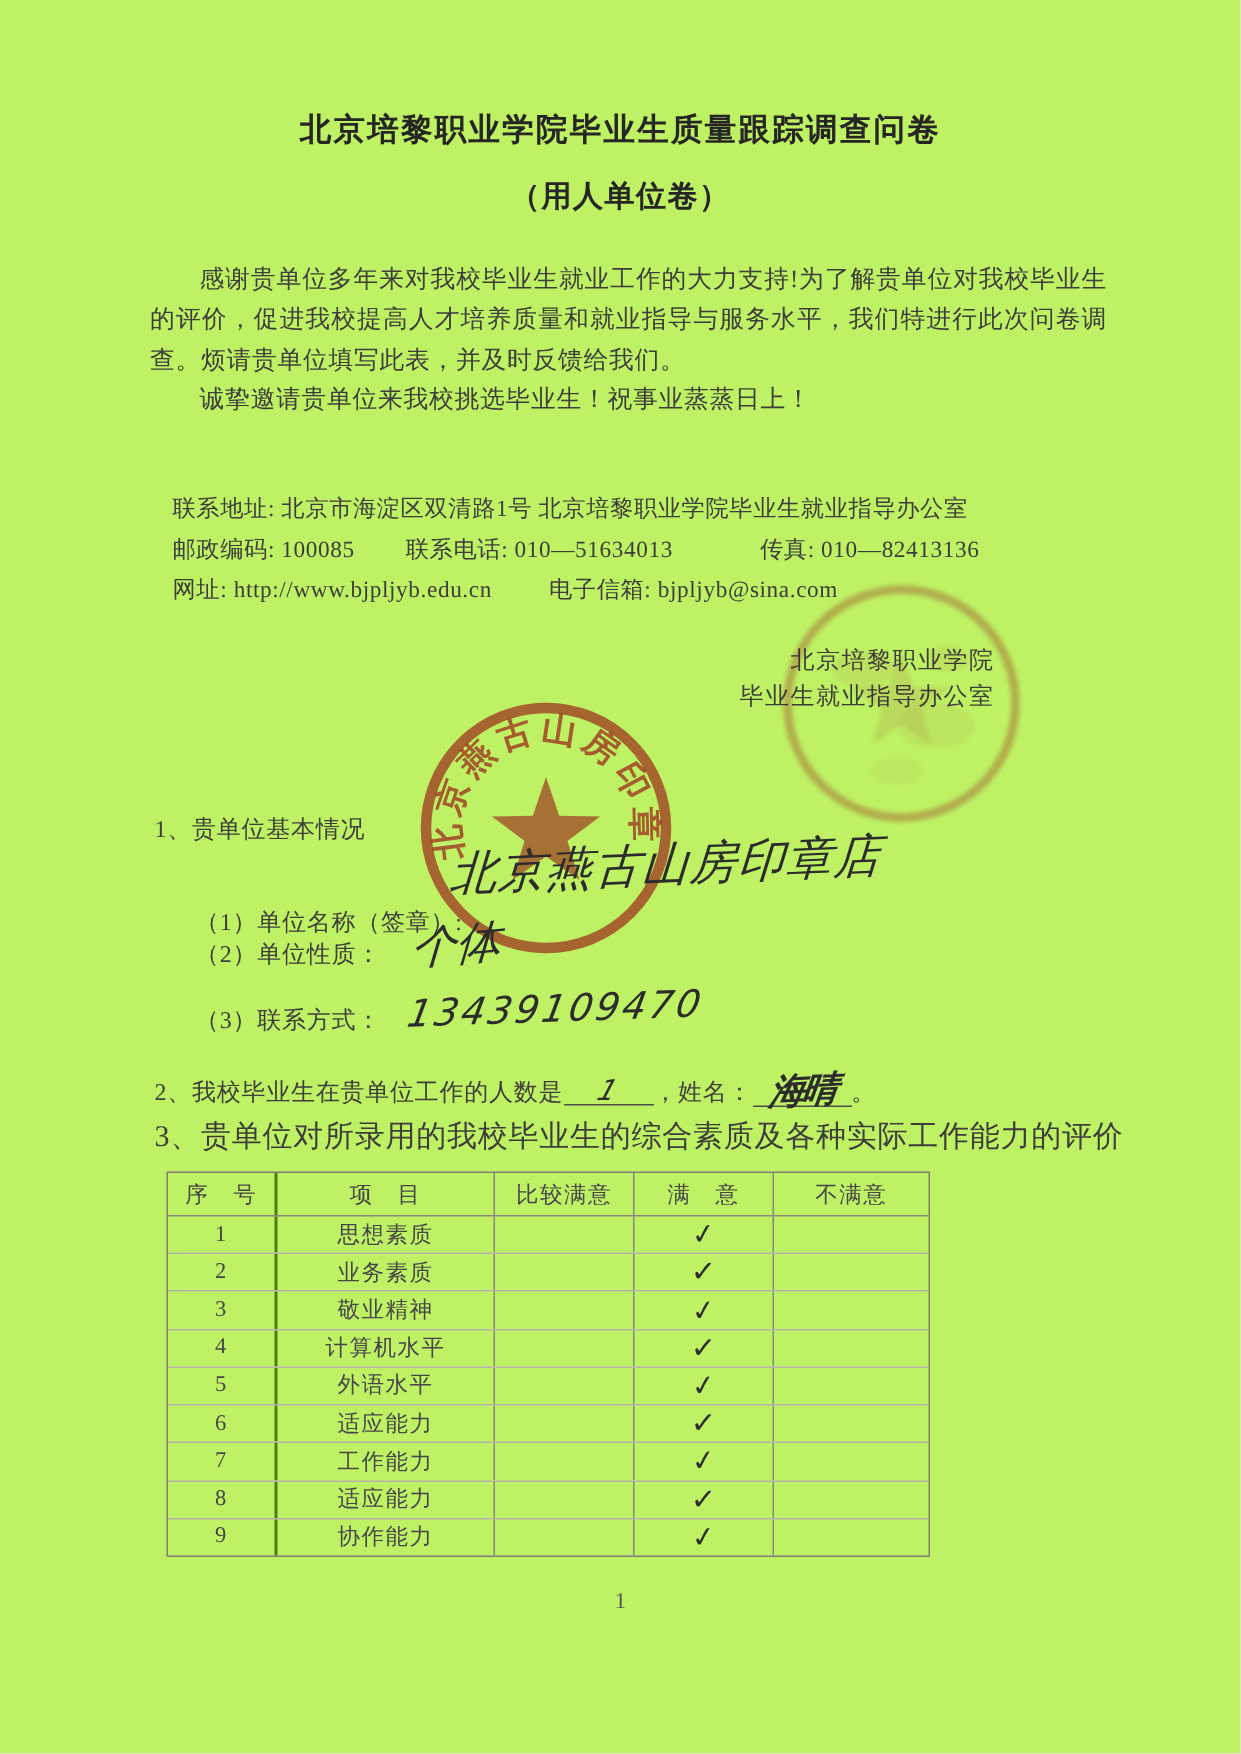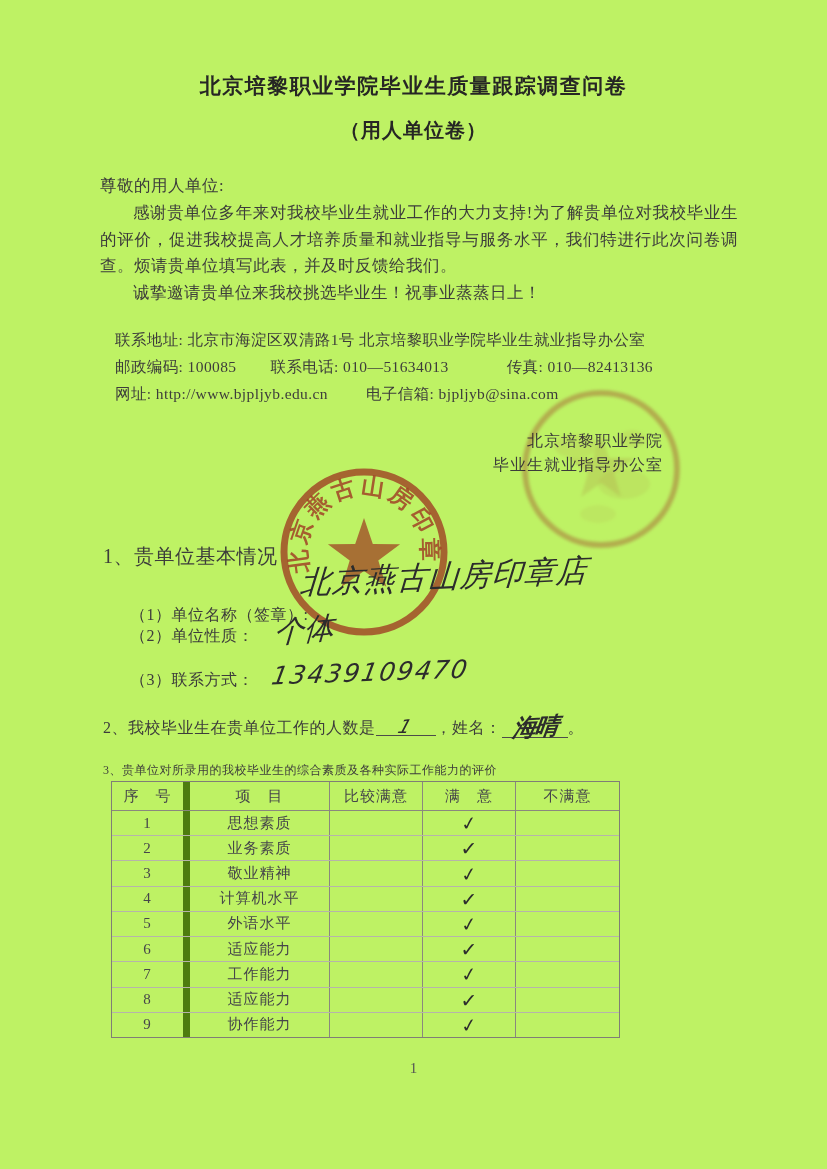--- a/index.html
+++ b/index.html
@@ -14,61 +14,60 @@
              font-family:"Liberation Sans","DejaVu Sans",sans-serif;
              font-weight:bold;font-size:20px;letter-spacing:1px;color:#262624;}
   .bodytext{left:100px;top:173px;width:638px;font-size:16.5px;line-height:26.8px;letter-spacing:.5px;}
   .bodytext p{margin:0;text-align:justify;}
   .bodytext p.indent{text-indent:2em;}
   .contact{left:115px;top:326px;width:610px;font-size:15.5px;line-height:27.2px;letter-spacing:.4px;white-space:nowrap;}
   .contact .gap-m{margin-left:34px;}
   .contact .gap-l{margin-left:58px;}
   .contact .gap-w{margin-left:38px;}
   .sig-block{left:428px;top:429px;width:235px;text-align:right;font-size:16px;line-height:23.5px;letter-spacing:1px;}
-  .q1-heading{left:103px;top:543px;font-size:20px;letter-spacing:.5px;}
+  .q1-heading{left:103px;top:543px;font-size:16px;letter-spacing:.5px;}
   .q-label{font-size:16px;letter-spacing:.5px;}
   .s2-line{left:103px;top:714px;font-size:16px;letter-spacing:.5px;white-space:nowrap;}
-  .s3-line{left:103px;top:744px;font-size:12px;letter-spacing:.5px;white-space:nowrap;margin-top:18px;}
+  .s3-line{left:103px;top:744px;font-size:20px;letter-spacing:.5px;white-space:nowrap;}
   .hand{font-family:"DejaVu Sans",sans-serif;font-style:italic;color:#2c2c2c;}
   .hw-unit{left:300px;top:556px;font-size:31px;letter-spacing:1px;transform:rotate(-2.5deg) skewX(-6deg);white-space:nowrap;}
   .hw-nature{left:274px;top:610px;font-size:30px;transform:rotate(-5deg) skewX(-8deg);}
   .hw-phone{left:272px;top:658px;font-size:25px;letter-spacing:2px;transform:rotate(-2deg) skewX(-12deg);}
   .blank{display:inline-block;border-bottom:1.2px solid #4c4c4a;text-align:center;line-height:0.95;}
   .blank-count{width:60px;}
   .blank-name{width:66px;}
   .blank-count .hand{display:inline-block;font-size:19px;transform:skewX(-18deg);}
   .blank-name .hand{display:inline-block;font-size:24px;font-weight:bold;transform:translateY(2px) rotate(-3deg) skewX(-10deg);letter-spacing:-2px;}
   
   .etable{left:111px;top:781px;width:509px;height:257px;border:1.3px solid #807e76;
           font-size:15px;color:#46464a;box-sizing:border-box;display:flex;flex-direction:column;}
   .tr{display:flex;flex:1;box-sizing:border-box;}
   .tr.thead{flex:0 0 29px;border-bottom:1.2px solid #8a887e;}
   .tr + .tr:not(.thead){border-top:1px solid #b6b4aa;}
   .tr.thead + .tr{border-top:none;}
   .td{box-sizing:border-box;display:flex;align-items:center;justify-content:center;letter-spacing:1px;}
   .c1{flex:0 0 71px;}
-  .c2{flex:0 0 146px;border-left:7px solid #4d7c0f;}
+  .c2{flex:0 0 146px;border-left:2px solid #4d7c0f;}
   .c3{flex:0 0 93px;border-left:1px solid #8a887e;}
   .c4{flex:0 0 93px;border-left:1px solid #8a887e;}
   .c5{flex:1;border-left:1px solid #8a887e;}
   .hand-check{font-family:"DejaVu Sans",sans-serif;font-size:19px;font-weight:bold;color:#2d2d2d;transform:rotate(-8deg);}
   .tr:nth-child(odd) .hand-check{transform:rotate(2deg) scale(1.05);}
   .page-num{left:0;top:1060px;width:100%;text-align:center;font-size:15px;color:#555;}
   .stamp{mix-blend-mode:multiply;pointer-events:none;}
 </style>
 </head>
 <body>
 
 <div class="sheet">
 
   <div class="abs doc-title">北京培黎职业学院毕业生质量跟踪调查问卷</div>
   <div class="abs doc-subtitle">（用人单位卷）</div>
 
   <div class="abs bodytext print">
-    <p>尊敬的用人单位:</p>
     <p class="indent">感谢贵单位多年来对我校毕业生就业工作的大力支持!为了解贵单位对我校毕业生的评价，促进我校提高人才培养质量和就业指导与服务水平，我们特进行此次问卷调查。烦请贵单位填写此表，并及时反馈给我们。</p>
     <p class="indent">诚挚邀请贵单位来我校挑选毕业生！祝事业蒸蒸日上！</p>
   </div>
 
   <div class="abs contact print">
     <div>联系地址: 北京市海淀区双清路1号  北京培黎职业学院毕业生就业指导办公室</div>
     <div>
       <span>邮政编码: 100085</span><span class="gap-m">联系电话: 010—51634013</span><span class="gap-l">传真: 010—82413136</span>
     </div>
     <div>

